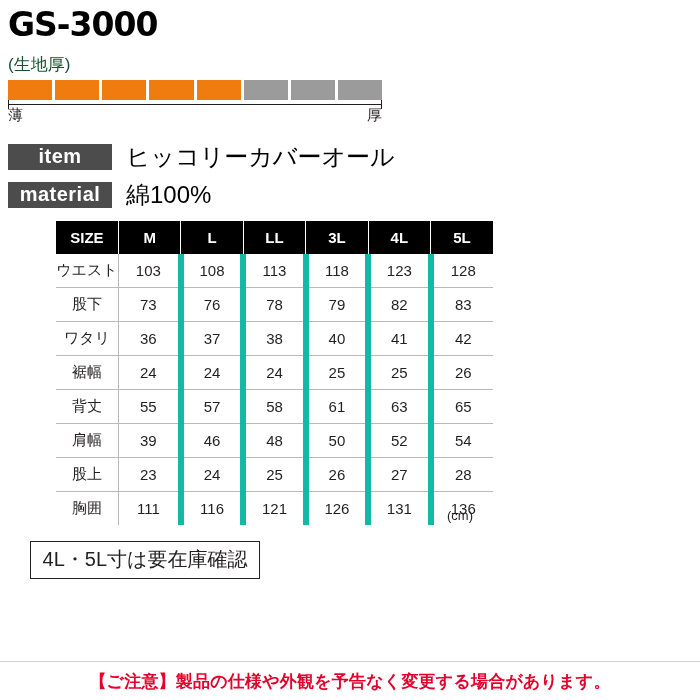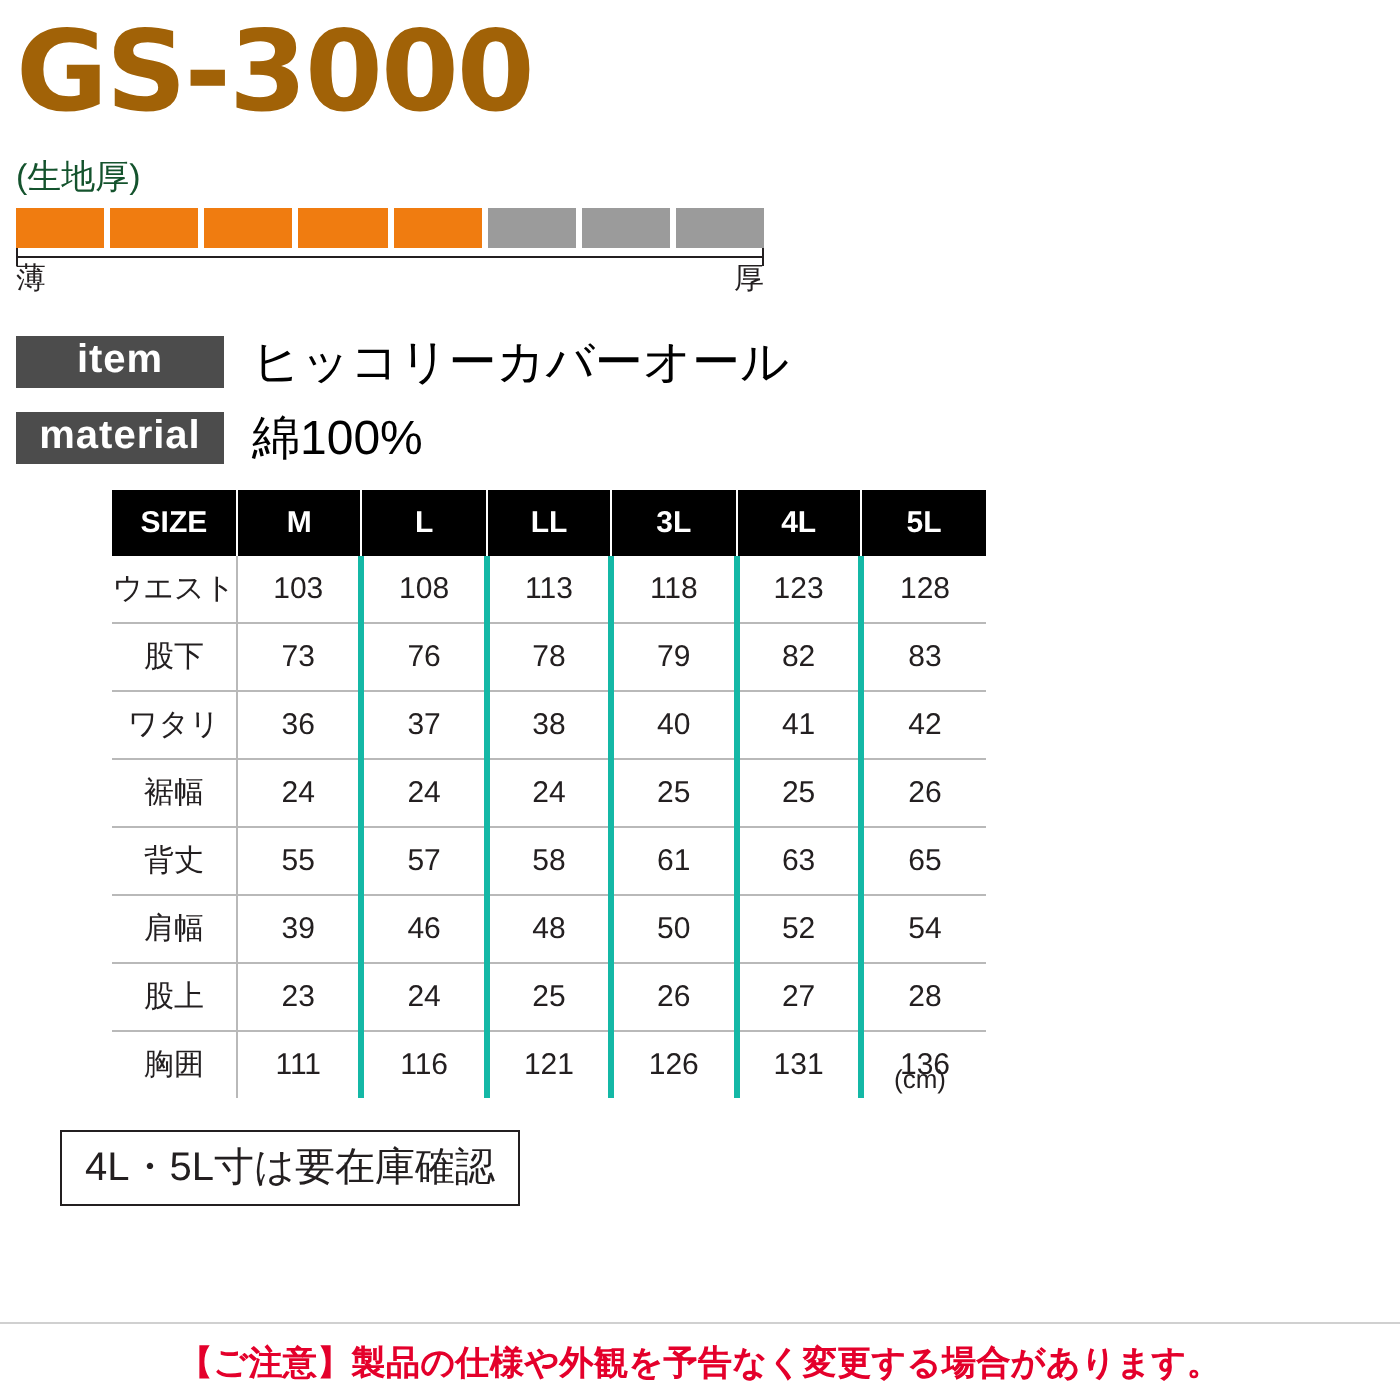--- a/index.html
+++ b/index.html
@@ -17,26 +17,26 @@
   .page {
     position: relative;
     width: 700px;
     height: 700px;
     box-sizing: border-box;
   }
 
   
   .title {
     font-family: "DejaVu Sans", sans-serif;
-    font-size: 56px;
+    font-size: 33px;
     font-weight: bold;
     letter-spacing: -1px;
     padding: 8px 0 0 8px;
     line-height: 1.05;
-    color: #a16207;
+    color: #000000;
   }
 
   
   .gauge-wrap {
     padding: 10px 0 0 8px;
     width: 374px;
   }
   .gauge-label {
     font-size: 17px;
     color: #14532d;
@@ -142,21 +142,21 @@
     background: #ffffff;
     color: #231f20;
     font-weight: normal;
     border-bottom: 1px solid #b9b9b9;
     border-right: 1px solid #b9b9b9;
   }
   table.size tbody td {
     background: #ffffff;
     color: #231f20;
     border-bottom: 1px solid #b9b9b9;
-    border-right: 3px solid #14b8a6;
+    border-right: 6px solid #14b8a6;
   }
   table.size tbody td:last-child { border-right: none; }
   table.size tbody tr:last-child th,
   table.size tbody tr:last-child td { border-bottom: none; }
 
   .cm-unit {
     position: absolute;
     left: 447px;
     bottom: 2px;
     font-size: 13px;

